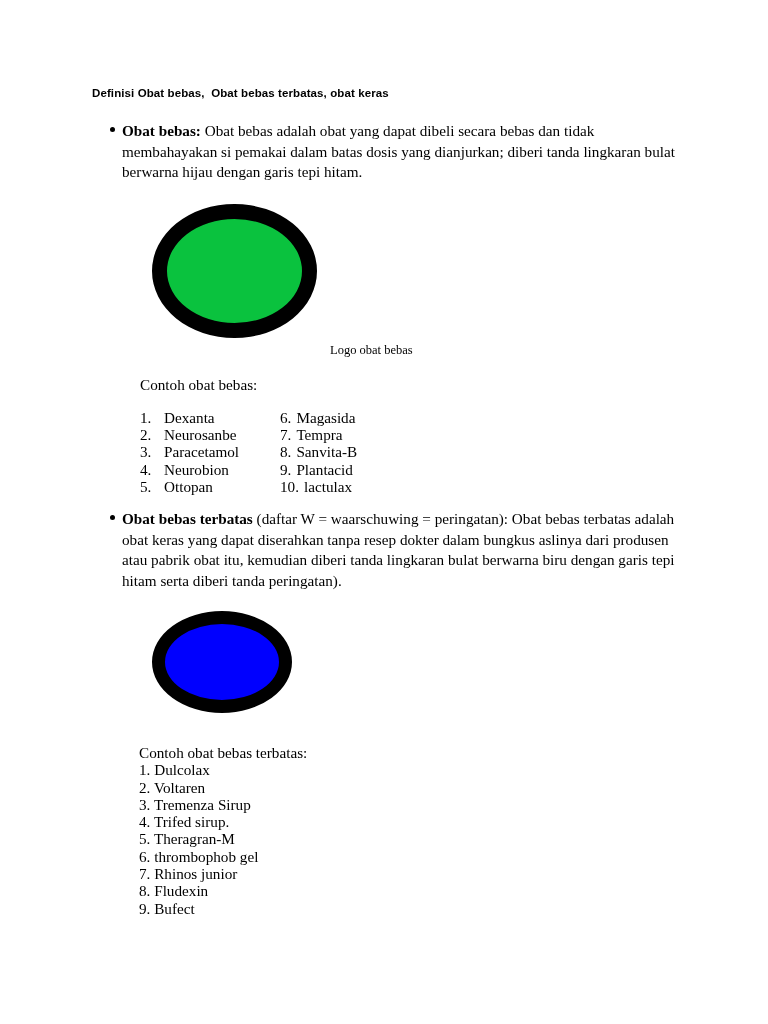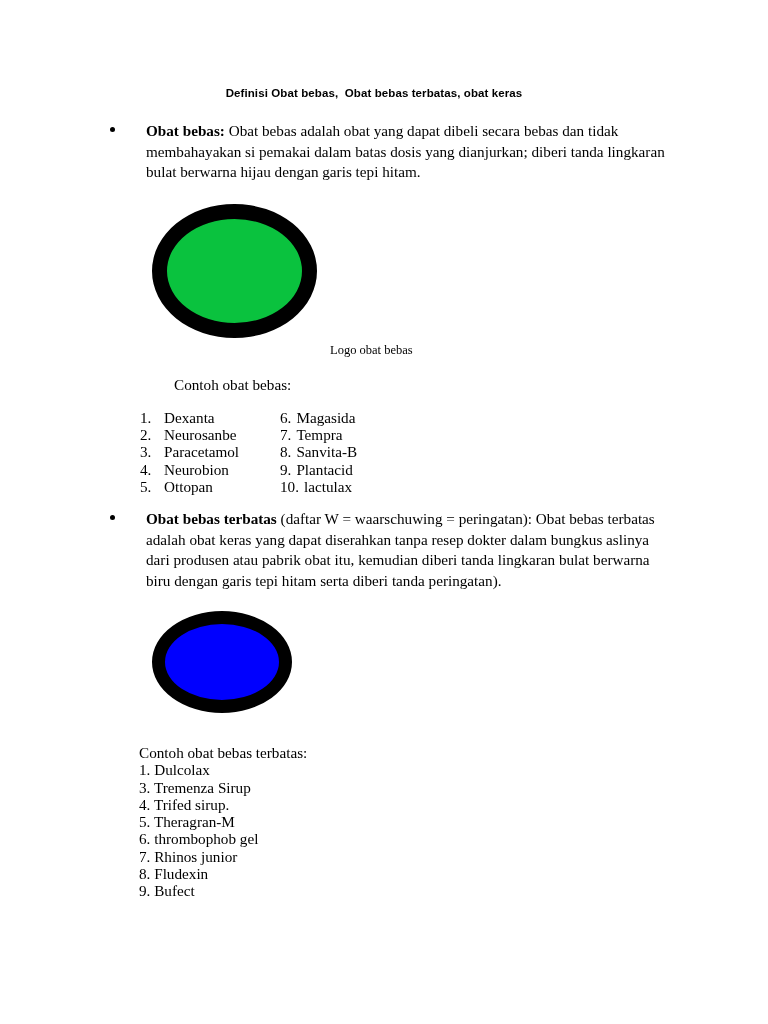--- a/index.html
+++ b/index.html
@@ -18,50 +18,49 @@
 
   .page {
     position: absolute;
     inset: 0;
     background: #ffffff;
   }
 
   
   .doc-title {
     position: absolute;
-    left: 74px;
+    left: 92px;
     top: 86px;
     width: 600px;
     font-family: "Liberation Sans", sans-serif;
     font-weight: bold;
     font-size: 11.5px;
     letter-spacing: 0.1px;
     line-height: 14px;
     color: #000;
     white-space: pre;
-    text-align: center;
   }
 
   
   .bullet-block {
     position: absolute;
     left: 110px;
     width: 565px;
   }
   .bullet-block .bullet-dot {
     position: absolute;
     left: 0px;
     top: 6px;
     width: 5px;
     height: 5px;
     border-radius: 50%;
     background: #000;
   }
   .bullet-block .bullet-text {
-    margin-left: 36px;
+    margin-left: 12px;
     font-family: "Liberation Serif", serif;
     font-size: 15.2px;
     line-height: 20.5px;
     text-align: left;
   }
   .bullet-block .lead {
     font-weight: bold;
   }
 
   #bullet-1 { top: 121px; }
@@ -102,21 +101,20 @@
     text-align: center;
   }
 
   
   .section-heading {
     position: absolute;
     font-family: "Liberation Serif", serif;
     font-size: 15.2px;
     line-height: 20px;
     color: #000;
-    margin-left: 34px;
   }
   #heading-contoh-bebas { left: 140px; top: 375px; }
 
   
   #list-bebas {
     position: absolute;
     left: 140px;
     top: 409px;
     width: 300px;
   }
@@ -237,20 +235,21 @@
     <div class="bullet-text">
       <span class="lead">Obat bebas terbatas</span><span> (daftar W = waarschuwing = peringatan): Obat bebas terbatas adalah obat keras yang dapat diserahkan tanpa resep dokter dalam bungkus aslinya dari produsen atau pabrik obat itu, kemudian diberi tanda lingkaran bulat berwarna biru dengan garis tepi hitam serta diberi tanda peringatan).</span>
     </div>
   </div>
 
   <div class="logo-shape" id="logo-blue"></div>
 
   <div id="list-terbatas">
     <div class="caption">Contoh obat bebas terbatas:</div>
     <div class="row">1. Dulcolax</div>
+    <div class="row">2. Voltaren</div>
     <div class="row">3. Tremenza Sirup</div>
     <div class="row">4. Trifed sirup.</div>
     <div class="row">5. Theragran-M</div>
     <div class="row">6. thrombophob gel</div>
     <div class="row">7. Rhinos junior</div>
     <div class="row">8. Fludexin</div>
     <div class="row">9. Bufect</div>
   </div>
 
 </div>

